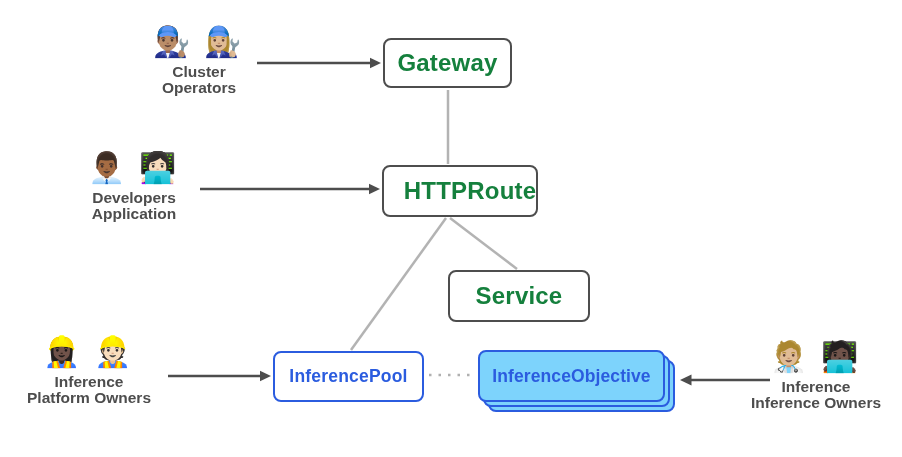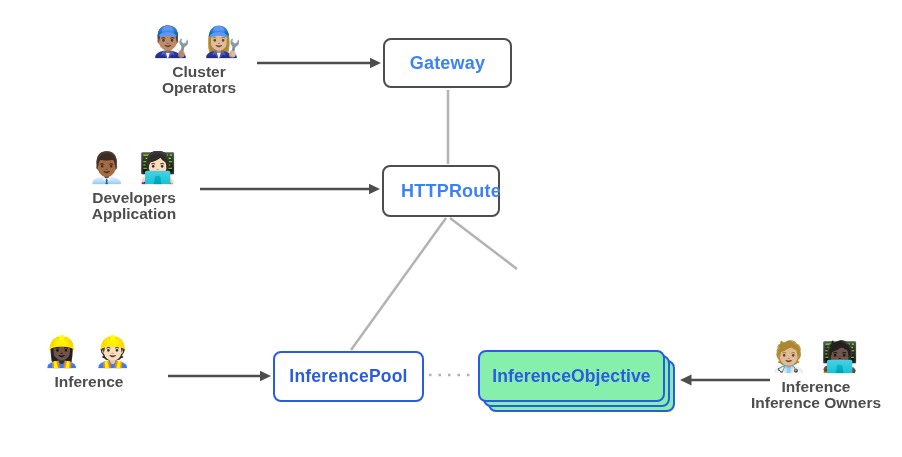--- a/index.html
+++ b/index.html
@@ -14,37 +14,37 @@
   svg.connectors { position:absolute; left:0; top:0; width:902px; height:457px; }
 
   
   .node {
     position:absolute;
     display:flex; align-items:center; justify-content:center;
     background:#ffffff;
     border:2.5px solid #4d4d4d;
     border-radius:8px;
     font-weight:700;
-    font-size:18px;
-    color:#3b82f6;
+    font-size:24px;
+    color:#15803d;
     letter-spacing:0.2px;
     z-index:2;
   }
   .node.blue { border-color:#2b5cdf; color:#2b5cdf; }
 
   #gateway      { left:383px; top:38px;  width:129px; height:50px; }
-  #httproute    { left:382px; top:165px; width:118px; height:52px;padding-left:20px; }
+  #httproute    { left:382px; top:165px; width:156px; height:52px;padding-left:20px; }
   #service      { left:448px; top:270px; width:142px; height:52px; }
   #inferencepool{ left:273px; top:351px; width:151px; height:51px; font-size:17.5px; }
 
   
   #objective-stack { position:absolute; left:478px; top:350px; width:199px; height:64px; z-index:2; }
   #objective-stack .layer {
     position:absolute; width:187px; height:52px;
-    background:#86efac; border:2.5px solid #2b5cdf; border-radius:8px;
+    background:#7dd3fc; border:2.5px solid #2b5cdf; border-radius:8px;
   }
   #objective-stack .l3 { left:10px; top:10px; }
   #objective-stack .l2 { left:5px;  top:5px;  }
   #objective-stack .front {
     left:0; top:0;
     display:flex; align-items:center; justify-content:center;
     font-weight:700; font-size:17.5px; color:#2b5cdf; letter-spacing:0.1px;
   }
 
   
@@ -81,20 +81,23 @@
   </svg>
 
   <div class="node" id="gateway">
     <span>Gateway</span>
   </div>
 
   <div class="node" id="httproute">
     <span>HTTPRoute</span>
   </div>
 
+  <div class="node" id="service">
+    <span>Service</span>
+  </div>
 
   <div class="node blue" id="inferencepool">
     <span>InferencePool</span>
   </div>
 
   <div id="objective-stack">
     <div class="layer l3"></div>
     <div class="layer l2"></div>
     <div class="layer front">
       <span>InferenceObjective</span>
@@ -114,20 +117,21 @@
     <div class="label">
       <div>Developers</div>
       <div>Application</div>
     </div>
   </div>
 
   <div class="actor" id="inference-platform-owners">
     <div class="emojis">👷🏿‍♀️ 👷🏻</div>
     <div class="label">
       <div>Inference</div>
+      <div>Platform Owners</div>
     </div>
   </div>
 
   <div class="actor" id="inference-workload-owners">
     <div class="emojis">🧑🏼‍⚕️ 🧑🏿‍💻</div>
     <div class="label">
       <div>Inference</div>
       <div>Inference Owners</div>
     </div>
   </div>

